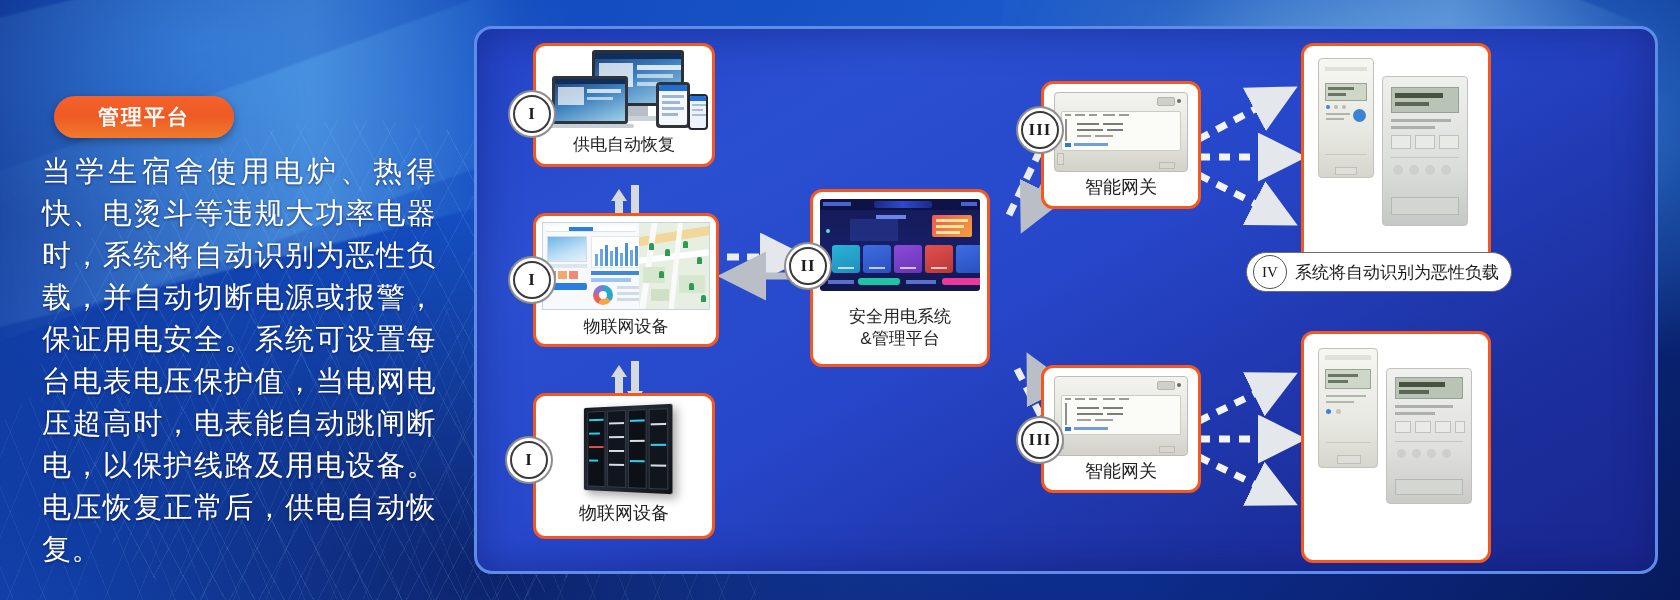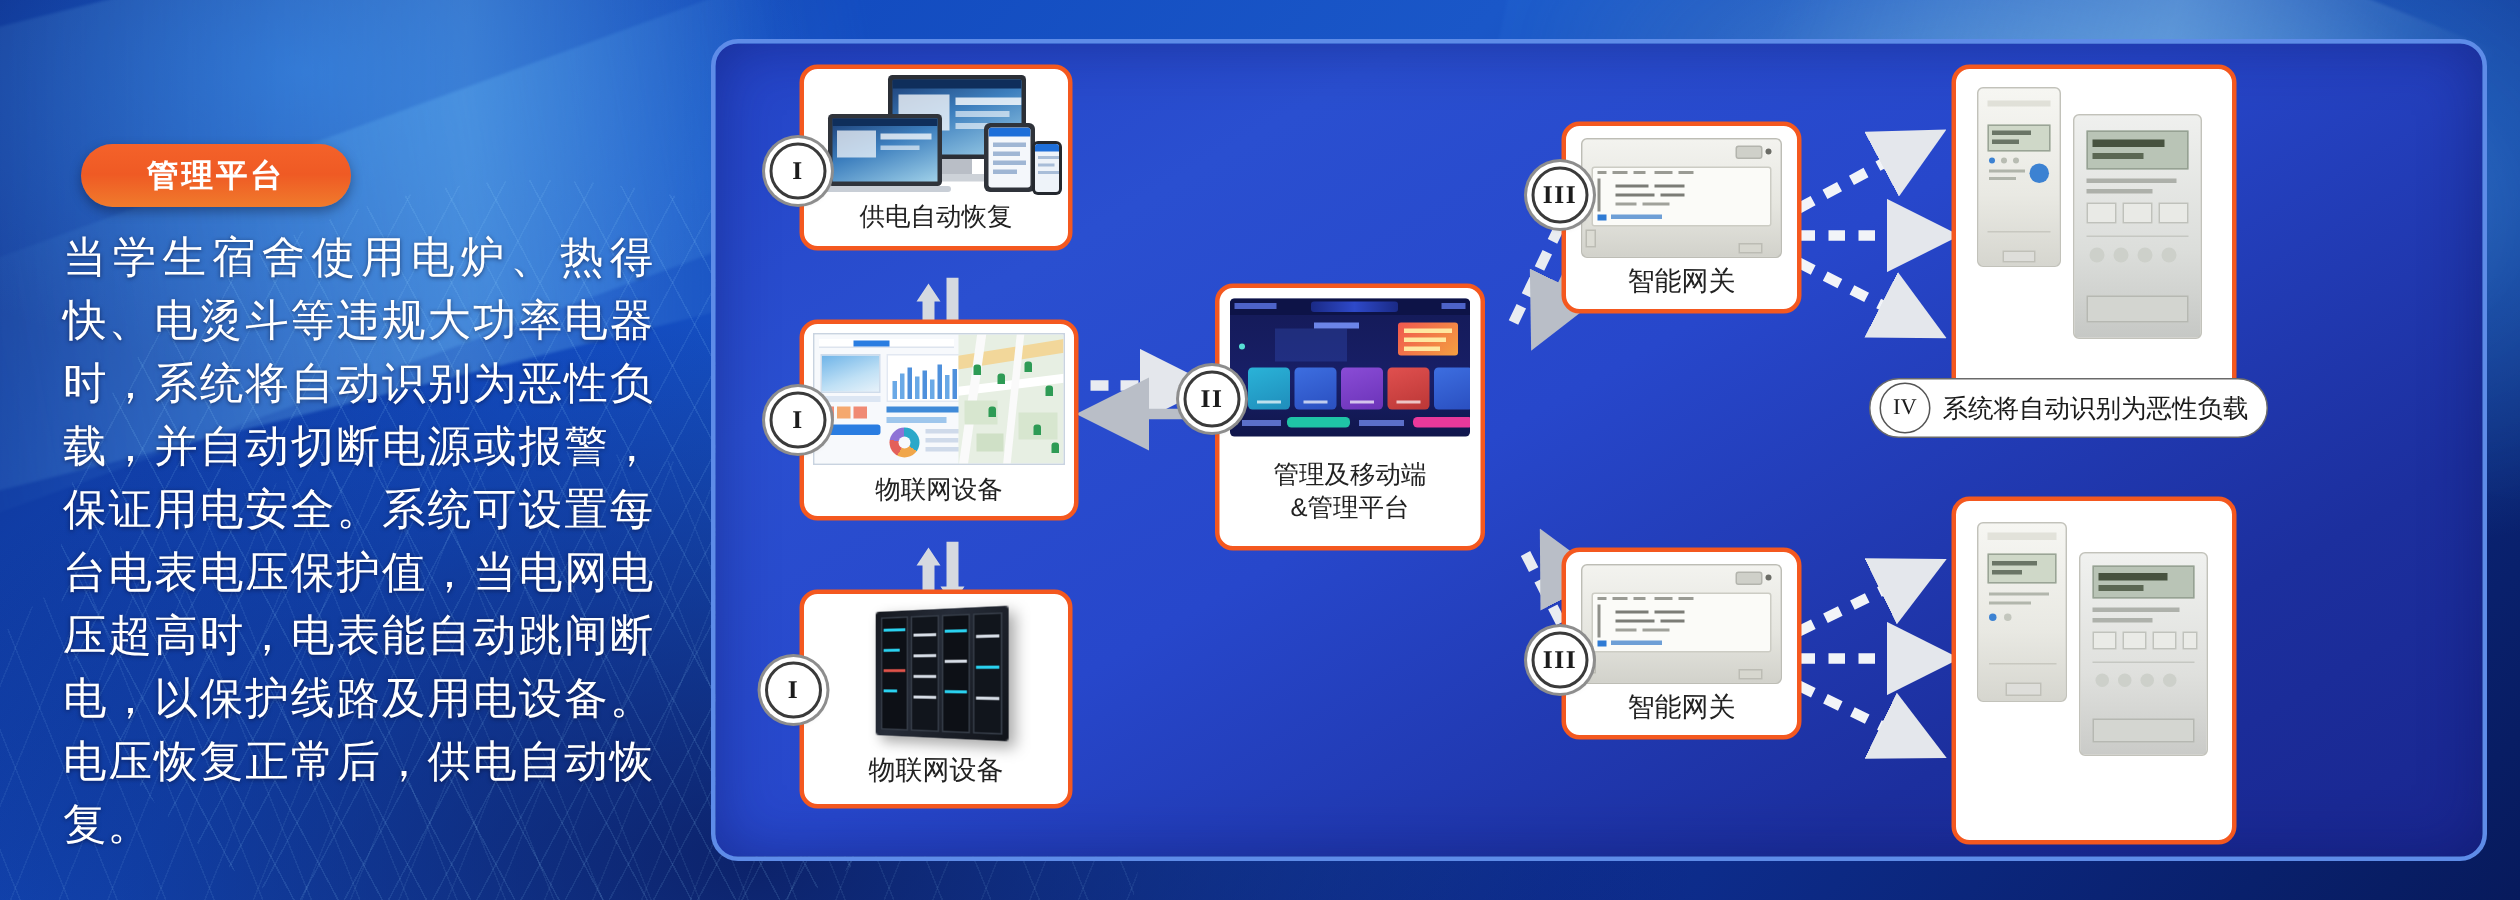--- a/index.html
+++ b/index.html
@@ -340,21 +340,21 @@
           <div style="position:absolute;left:49px;top:68px;width:16px;height:2px;background:rgba(255,255,255,.7);"></div>
           <div style="position:absolute;left:80px;top:68px;width:16px;height:2px;background:rgba(255,255,255,.7);"></div>
           <div style="position:absolute;left:111px;top:68px;width:16px;height:2px;background:rgba(255,255,255,.7);"></div>
 
           <div style="position:absolute;left:8px;bottom:7px;width:26px;height:4px;background:#5b6fc9;"></div>
           <div style="position:absolute;left:38px;bottom:6px;width:42px;height:7px;background:#1fc4a6;border-radius:3px;"></div>
           <div style="position:absolute;left:86px;bottom:7px;width:30px;height:4px;background:#5b6fc9;"></div>
           <div style="position:absolute;left:122px;bottom:6px;width:40px;height:7px;background:#e9399b;border-radius:3px;"></div>
         </div>
       </div>
-      <div class="cap" style="margin-top:8px;">管理及移动端</div>
+      <div class="cap" style="margin-top:8px;">安全用电系统</div>
       <div class="cap">&amp;管理平台</div>
     </div>
     <div class="badge" style="left:312px; top:218px;">II</div>
 
     <div class="card" style="left:564px; top:52px; width:160px; height:128px;">
       <div class="thumb" style="width:100%;height:88px;padding:8px 10px 0 10px;">
         <div class="gw-body" style="width:100%;height:100%;">
           <div style="position:absolute;right:12px;top:4px;width:18px;height:9px;background:#cfd0c9;border:1px solid #b3b4ad;border-radius:2px;"></div>
           <div style="position:absolute;right:6px;top:6px;width:4px;height:4px;background:#6b6c66;border-radius:50%;"></div>
           <div style="position:absolute;left:6px;top:18px;right:6px;height:40px;background:#fbfbf8;border:1px solid #ccccc4;border-radius:2px;"></div>

